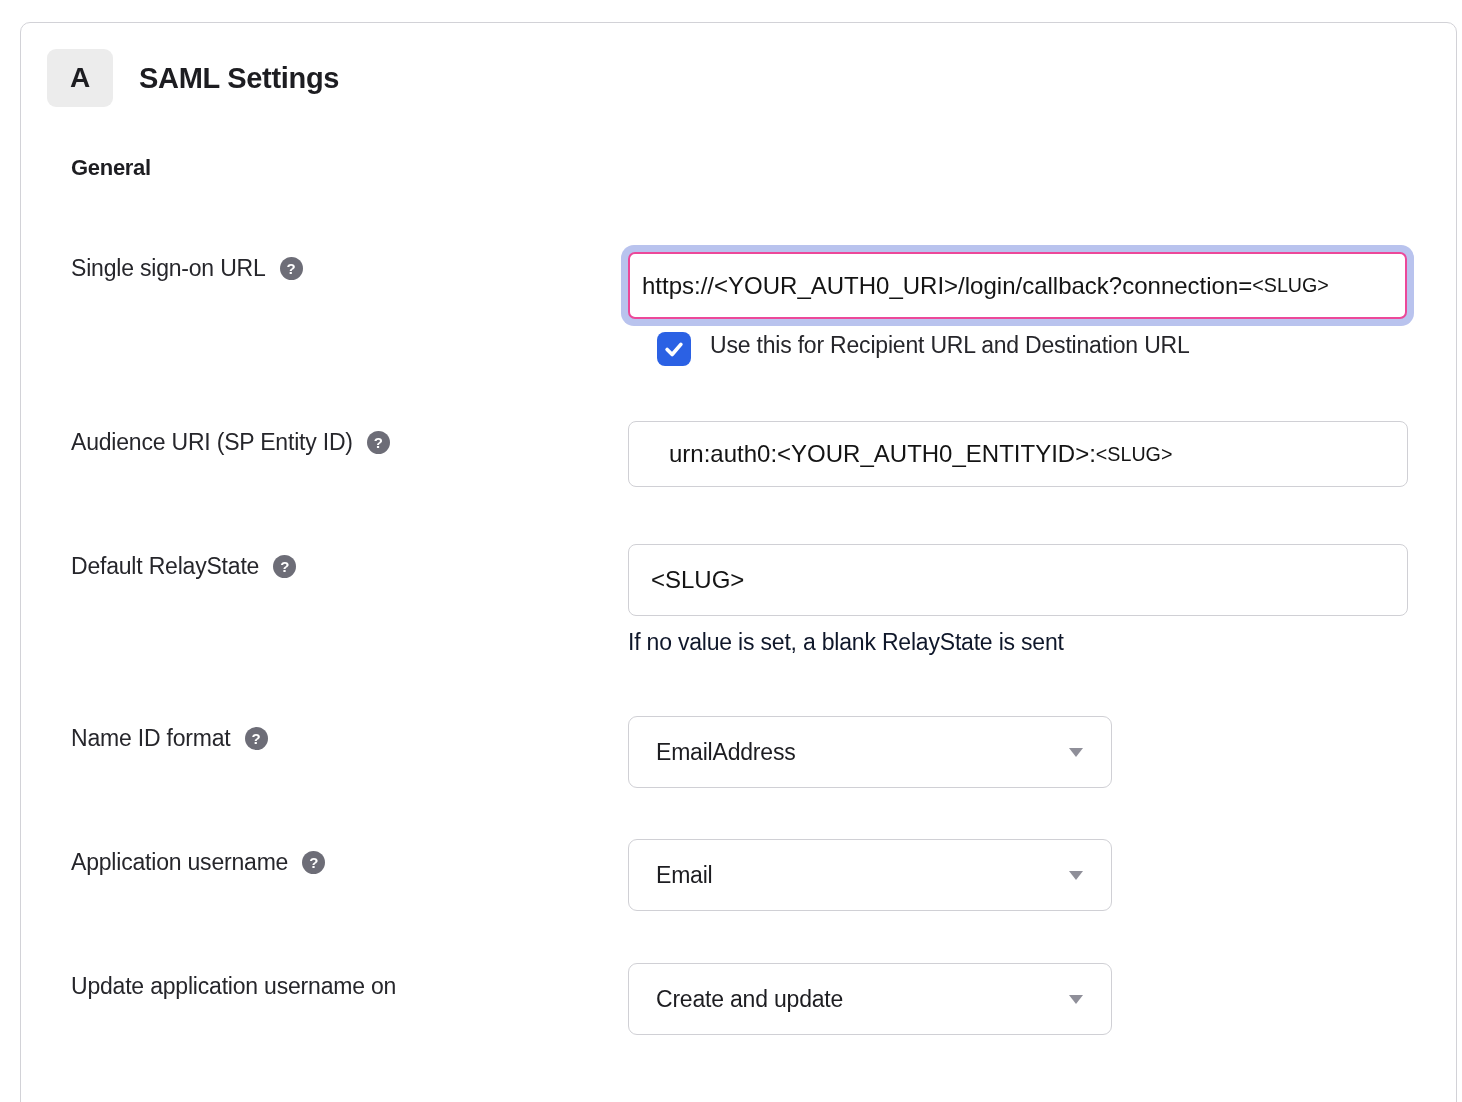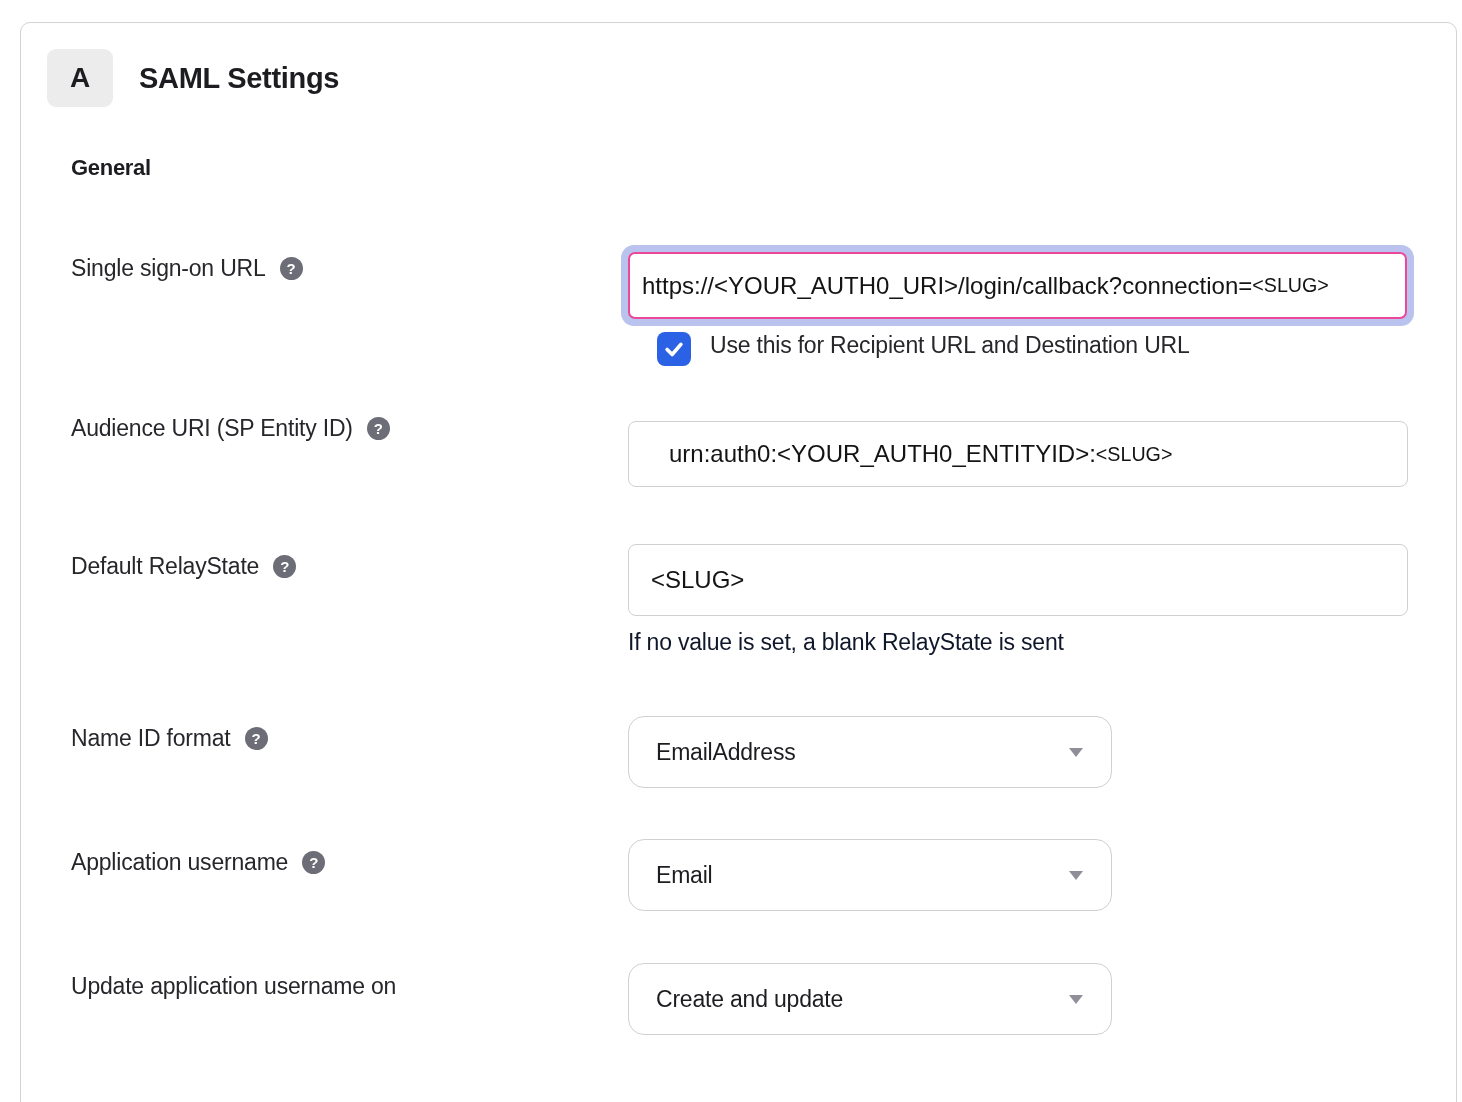--- a/index.html
+++ b/index.html
@@ -90,39 +90,39 @@
     display: flex; align-items: center; justify-content: center;
     cursor: pointer; flex: none;
   }
   .checkbox svg { width: 22px; height: 22px; }
   .checkbox-label { font-size: 23px; color: #26262b; letter-spacing: -0.2px; }
   
   .select-box {
     position: absolute; left: 607px;
     width: 484px; height: 72px;
     border: 1px solid #d0d0d5;
-    border-radius: 16px;
+    border-radius: 9px;
     background: #ffffff;
     display: flex; align-items: center;
     padding-left: 27px; padding-right: 28px;
     font-size: 23px; color: #1d1d21; letter-spacing: -0.2px;
     cursor: pointer;
   }
   .select-box .caret {
     margin-left: auto;
     width: 0; height: 0;
     border-left: 7px solid transparent;
     border-right: 7px solid transparent;
     border-top: 9px solid #8f8f99;
   }
   .select-nameid { top: 693px; }
   .select-appuser { top: 816px; }
   .select-update { top: 940px; gap: 12px; }
   .lbl-sso { top: 232px; }
-  .lbl-aud { top: 392px; }
+  .lbl-aud { top: 406px; }
   .lbl-relay { top: 530px; }
   .lbl-nameid { top: 702px; }
   .lbl-appuser { top: 826px; justify-content: flex-end; }
   .lbl-update { top: 950px; }
 </style>
 </head>
 <body>
 
 <div class="card">
 

